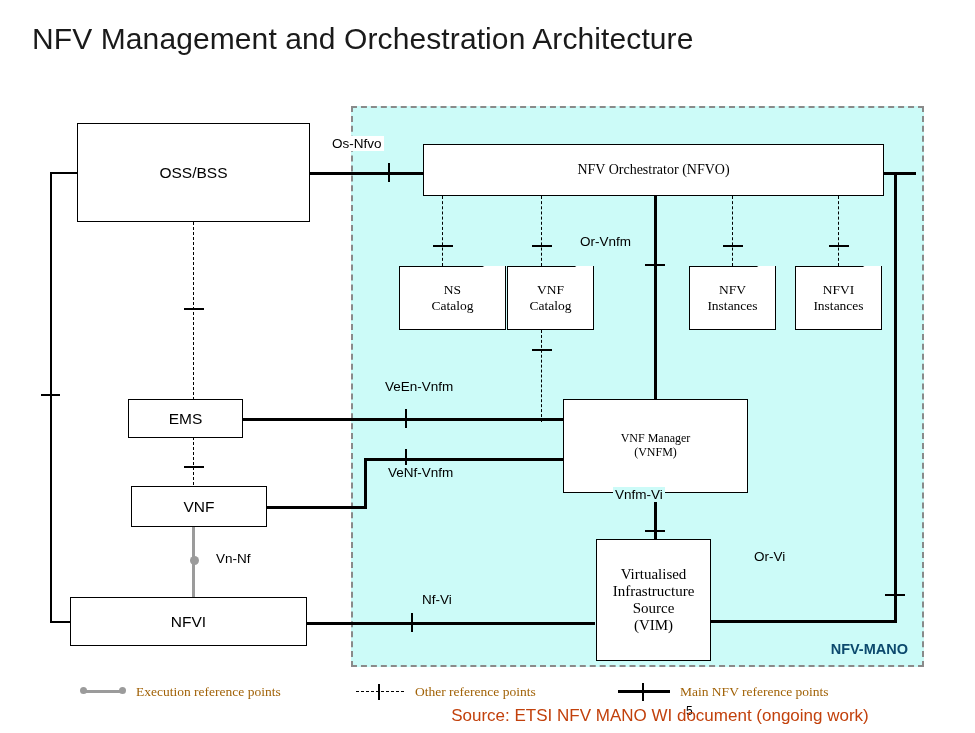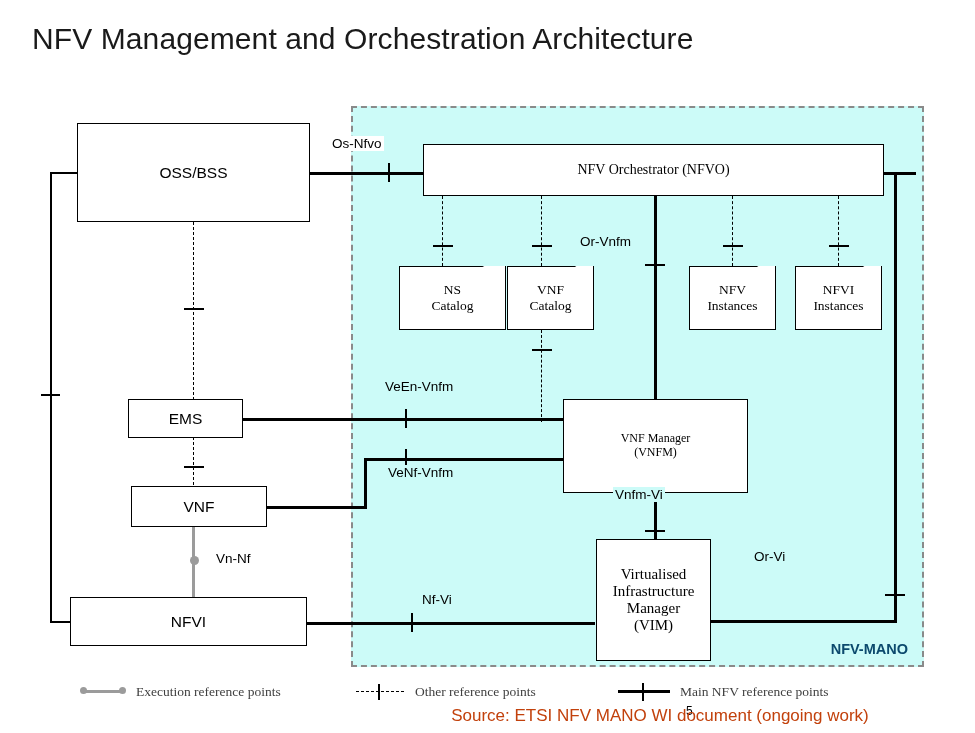--- a/index.html
+++ b/index.html
@@ -126,21 +126,21 @@
   .rp.onteal{background:#ccfbf8;text-align:center;}
   .rp.onwhite{background:#ffffff;}
 
   
   .legend{
     position:absolute;
     left:70px; top:681px;
     width:860px; height:22px;
     font-family:"Liberation Serif", serif;
     font-size:13.5px;
-    color:#404040;
+    color:#a16207;
   }
   .legend .item{position:absolute;white-space:nowrap;}
   .legend .swatch{position:absolute;}
   .dot{position:absolute;width:7px;height:7px;border-radius:50%;background:#9b9b9b;}
 
   .source{
     position:absolute;
     left:660px; top:706px;
     transform:translateX(-50%);
     font-family:"Liberation Sans", sans-serif;
@@ -285,21 +285,21 @@
     <span>
       <span>VNF Manager</span><br>
       <span>(VNFM)</span>
     </span>
   </div>
 
   <div class="box" style="left:596px;top:539px;width:115px;height:122px;font-size:15px;">
     <span>
       <span>Virtualised</span><br>
       <span>Infrastructure</span><br>
-      <span>Manager</span><br>
+      <span>Source</span><br>
       <span>(VIM)</span>
     </span>
   </div>
 
   <div class="rp onwhite" style="left:330px;top:136px;">Os-Nfvo</div>
 
   <div class="rp onteal" style="left:578px;top:234px;">Or-Vnfm</div>
 
   <div class="rp onteal" style="left:383px;top:379px;">VeEn-Vnfm</div>
 

